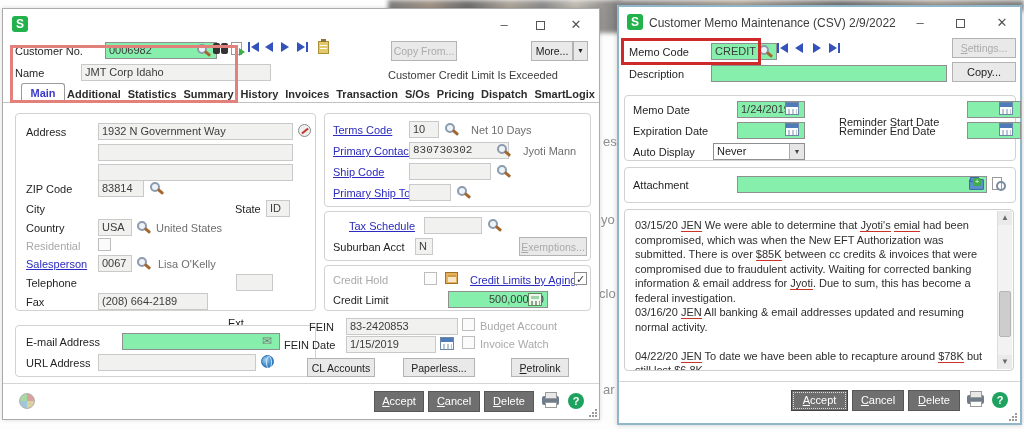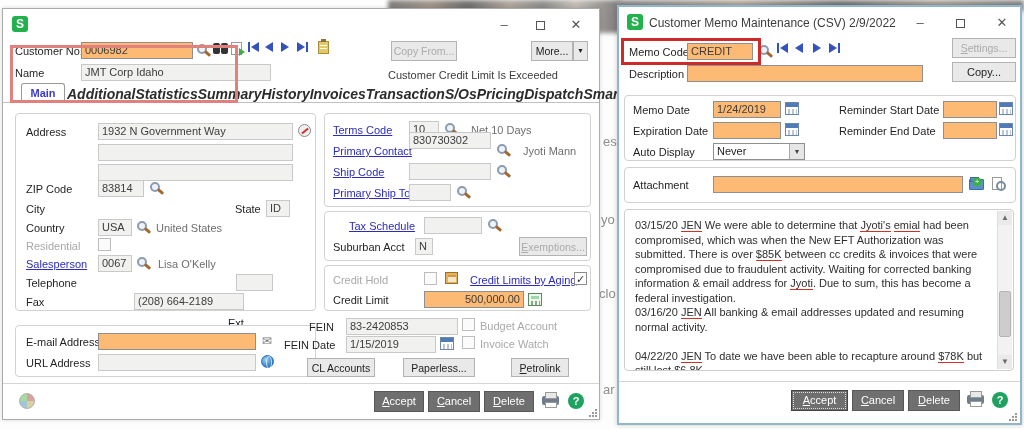--- a/index.html
+++ b/index.html
@@ -25,21 +25,21 @@
     font-weight:bold; font-size:12px; text-align:center; line-height:16px; }
   .wtitle { position:absolute; font-size:12px; color:#3c3c3c; white-space:nowrap; }
   .wctl { position:absolute; width:26px; height:18px; text-align:center; color:#555; font-size:13px; line-height:16px; }
   .maxbox { display:inline-block; width:9px; height:9px; border:1px solid #555; margin-top:4px; }
 
   .lbl { position:absolute; font-size:11px; color:#1f1f1f; white-space:nowrap; }
   .lbl.dis { color:#a9a9a9; }
   .link { color:#2b2bbf; text-decoration:underline; }
   .fld { position:absolute; height:17px; border:1px solid #c9c9c9; background:#f1f1f0; font-size:11px;
     line-height:15px; padding:0 3px; color:#3c3c3c; white-space:nowrap; overflow:hidden; }
-  .fld.white { background:#fdba74; border-color:#8f8f8f; }
+  .fld.white { background:#86efac; border-color:#8f8f8f;margin-left:24px; }
   .panel { position:absolute; border:1px solid #d2d2d2; border-radius:4px; background:#fff; }
 
   .btn { position:absolute; background:#e9e9e9; border:1px solid #b3b3b3; font-size:10.5px; color:#222;
     text-align:center; line-height:18px; white-space:nowrap; }
   .btn.dis { color:#ababab; }
   .btn.dark { background:#6f6f6f; border-color:#585858; color:#fff; font-size:11px; line-height:19px; }
   .btn.focus { outline:1px dotted #ddd; outline-offset:-3px; border:1px solid #444; }
   .ul1::first-letter { text-decoration:underline; }
 
   
@@ -95,21 +95,21 @@
     background:radial-gradient(circle 1px at 7px 1px, #9a9a9a 99%, transparent), radial-gradient(circle 1px at 7px 4px, #9a9a9a 99%, transparent),
     radial-gradient(circle 1px at 4px 4px, #9a9a9a 99%, transparent), radial-gradient(circle 1px at 7px 7px, #9a9a9a 99%, transparent),
     radial-gradient(circle 1px at 4px 7px, #9a9a9a 99%, transparent), radial-gradient(circle 1px at 1px 7px, #9a9a9a 99%, transparent); }
 
   
   .annot { position:absolute; border:3px solid #e2807c; z-index:30; }
   .annot2 { position:absolute; border:3px solid #cf2a2a; z-index:30; }
 
   
   .tabs { position:absolute; left:64px; right:4px; top:76px; height:18px; display:flex;
-    justify-content:space-between; align-items:center; font-size:14px; font-weight:bold; color:#2c2c2c;font-style:italic; }
+    justify-content:space-between; align-items:center; font-size:11px; font-weight:bold; color:#2c2c2c; }
   .tab-main { position:absolute; left:18px; top:74px; width:44px; height:19px; background:#fff;
     border:1px solid #9a9a9a; border-bottom:none; border-radius:3px 3px 0 0; color:#3a3ac8; font-weight:bold;
     font-size:11px; text-align:center; line-height:18px; }
   .tabline { position:absolute; left:0; right:0; top:93px; border-top:1px solid #c2c2c2; }
 
   
   .memoarea { position:absolute; left:5px; top:202px; width:390px; height:162px; border:1px solid #cfcfcf; border-radius:4px; overflow:hidden; }
   .memotext { position:absolute; left:10px; top:8px; width:352px; font-size:11px; line-height:14.5px; color:#2e2e2e; }
   .memotext .pline { min-height:14.5px; }
   .sq { border-bottom:1.5px solid #cc3326; }
@@ -211,40 +211,40 @@
       <div class="lbl link" style="left:10px;top:144px;">Salesperson</div>
       <div class="fld" style="left:82px;top:141px;width:34px;">0067</div>
       <div class="mag" style="left:121px;top:143px;"></div>
       <div class="lbl" style="left:142px;top:144px;color:#6e6e6e;">Lisa O'Kelly</div>
 
       <div class="lbl" style="left:10px;top:163px;">Telephone</div>
       <div class="lbl" style="left:212px;top:163px;margin-top:40px;">Ext</div>
       <div class="fld" style="left:220px;top:160px;width:37px;"></div>
 
       <div class="lbl" style="left:10px;top:182px;">Fax</div>
-      <div class="fld" style="left:82px;top:179px;width:110px;margin-left:36px;">(208) 664-2189</div>
+      <div class="fld" style="left:82px;top:179px;width:110px;">(208) 664-2189</div>
     </div>
 
     <div class="panel" style="left:12px;top:316px;width:301px;height:52px;">
       <div class="lbl" style="left:10px;top:10px;">E-mail Address</div>
       <div class="fld white" style="left:82px;top:7px;width:158px;"></div>
       <div class="envicon" style="left:246px;top:9px;">✉</div>
       <div class="lbl" style="left:10px;top:31px;">URL Address</div>
       <div class="fld" style="left:82px;top:28px;width:158px;"></div>
       <div class="globe-s" style="left:245px;top:29px;"></div>
     </div>
 
     <div class="panel" style="left:321px;top:104px;width:267px;height:94px;">
       <div class="lbl link" style="left:8px;top:10px;">Terms Code</div>
       <div class="fld" style="left:84px;top:7px;width:30px;">10</div>
       <div class="mag" style="left:120px;top:9px;"></div>
       <div class="lbl" style="left:146px;top:10px;color:#6e6e6e;">Net 10 Days</div>
 
       <div class="lbl link" style="left:8px;top:31px;">Primary Contact</div>
-      <div class="fld" style="left:84px;top:18px;width:82px;">830730302</div>
+      <div class="fld" style="left:84px;top:28px;width:100px;font-family:Liberation Mono, monospace;">830730302</div>
       <div class="mag" style="left:172px;top:30px;"></div>
       <div class="lbl" style="left:198px;top:31px;color:#6e6e6e;">Jyoti Mann</div>
 
       <div class="lbl link" style="left:8px;top:52px;">Ship Code</div>
       <div class="fld" style="left:84px;top:49px;width:82px;"></div>
       <div class="mag" style="left:172px;top:51px;"></div>
 
       <div class="lbl link" style="left:8px;top:73px;">Primary Ship To</div>
       <div class="fld" style="left:84px;top:70px;width:42px;"></div>
       <div class="mag" style="left:132px;top:72px;"></div>
@@ -323,21 +323,21 @@
     <div class="btn dis ul1" style="left:333px;top:31px;width:64px;height:20px;">Settings...</div>
 
     <div class="lbl" style="left:10px;top:61px;">Description</div>
     <div class="fld white" style="left:68px;top:58px;width:236px;"></div>
     <div class="btn" style="left:333px;top:55px;width:64px;height:20px;font-size:11px;">Copy...</div>
 
     <div class="panel" style="left:5px;top:88px;width:392px;height:66px;">
       <div class="lbl" style="left:8px;top:8px;">Memo Date</div>
       <div class="fld white" style="left:88px;top:5px;width:68px;">1/24/2019</div>
       <div class="cal" style="left:160px;top:6px;"></div>
-      <div class="lbl" style="left:214px;top:8px;">Reminder Start Date</div>
+      <div class="lbl" style="left:214px;top:20px;">Reminder Start Date</div>
       <div class="fld white" style="left:318px;top:5px;width:54px;"></div>
       <div class="cal" style="left:374px;top:6px;"></div>
 
       <div class="lbl" style="left:8px;top:29px;">Expiration Date</div>
       <div class="fld white" style="left:88px;top:26px;width:68px;"></div>
       <div class="cal" style="left:160px;top:27px;"></div>
       <div class="lbl" style="left:214px;top:29px;">Reminder End Date</div>
       <div class="fld white" style="left:318px;top:26px;width:54px;"></div>
       <div class="cal" style="left:374px;top:27px;"></div>
 

